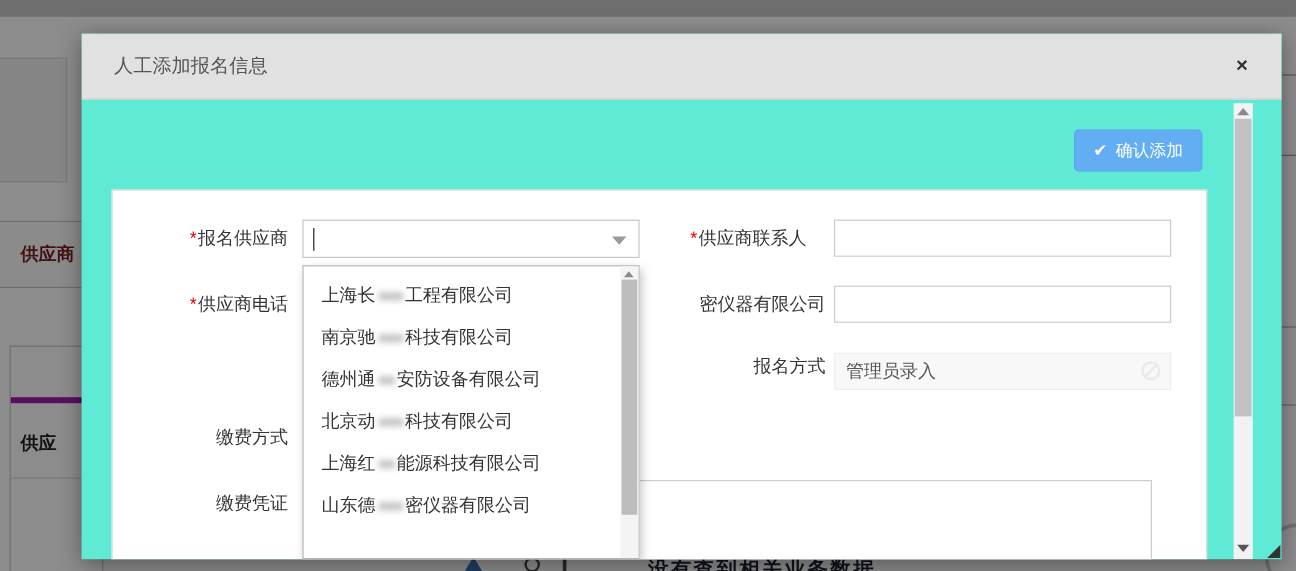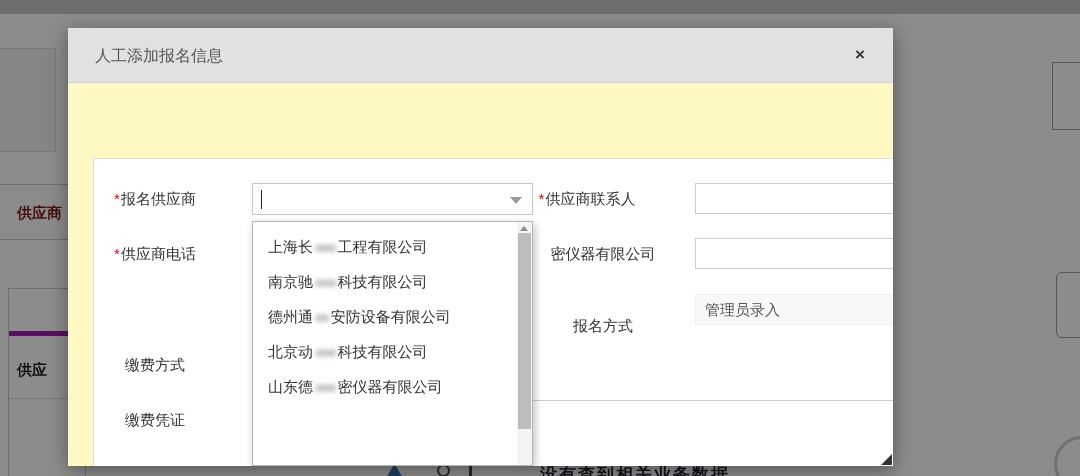--- a/index.html
+++ b/index.html
@@ -17,40 +17,40 @@
   [data-name="bg-right-box-mid"] { position:absolute; left:1056px; top:272px; width:40px; height:66px; border:1px solid #9f9f9f; border-radius:6px; background:#fff; }
   [data-name="bg-float-circle"] { position:absolute; left:1054px; top:436px; width:56px; height:56px; border-radius:50%; border:3px solid #ccc; background:#fff; }
   [data-name="bg-empty-message"] { position:absolute; left:540px; top:463px; font-size:17px; font-weight:bold; color:#1d2430; letter-spacing:2px; white-space:nowrap; }
   [data-name="bg-flag-icon"]   { position:absolute; left:386px; top:464px; width:17px; height:14px; background:#3b6fb5; clip-path:polygon(0 100%,50% 0,100% 100%); }
   [data-name="bg-branch-icon"] { position:absolute; left:437px; top:464px; width:13px; height:13px; border:2px solid #4a4a4a; border-radius:50%; background:transparent; }
   [data-name="bg-divider-icon"]{ position:absolute; left:469px; top:463px; width:3px; height:14px; background:#4a4a4a; }
 
   [data-name="modal-overlay"] { position:absolute; inset:0; background:rgba(0,0,0,0.45); }
 
   
-  [data-name="modal"] { position:absolute; left:68px; top:28px; width:825px; height:438px; background:#fef9c3; overflow:hidden; box-shadow:0 4px 18px rgba(0,0,0,.4); }
+  [data-name="modal"] { position:absolute; left:68px; top:28px; width:1000px; height:438px; background:#5eead4; overflow:hidden; box-shadow:0 4px 18px rgba(0,0,0,.4); }
   [data-name="modal-header"] { position:absolute; left:0; top:0; width:100%; height:55px; background:#e1e1e1; border-bottom:1px solid #d2d2d2; }
   [data-name="modal-title"]  { position:absolute; left:27px; top:0; line-height:55px; font-size:16px; color:#555; }
   [data-name="close-icon"]   { position:absolute; right:28px; top:17px; font-size:17px; font-weight:bold; color:#333; cursor:pointer; line-height:20px; }
 
   [data-name="confirm-add-button"] { position:absolute; left:827px; top:80px; width:107px; height:35px; background:#63aef2; border:1px solid #58a6ee; border-radius:4px; color:#fff; font-size:14px; display:flex; align-items:center; justify-content:center; gap:7px; cursor:pointer; }
   [data-name="check-icon"] { font-size:14px; }
 
   [data-name="form-panel"] { position:absolute; left:25px; top:130px; width:913px; height:330px; background:#fff; border:1px solid #ddd; }
 
-  .flabel { position:absolute; width:170px; text-align:center; font-size:15px; color:#333; height:20px; line-height:20px; white-space:nowrap; }
+  .flabel { position:absolute; width:170px; text-align:right; font-size:15px; color:#333; height:20px; line-height:20px; white-space:nowrap; }
   .req { color:#e60000; margin-right:1px; }
   [data-name="label-supplier"]      { left:2px;   top:161px; }
   [data-name="label-phone"]         { left:2px;   top:216px; }
   [data-name="label-reg-time"]      { left:2px;   top:272px; }
   [data-name="label-pay-method"]    { left:2px;   top:327px; }
   [data-name="label-pay-receipt"]   { left:2px;   top:382px; }
   [data-name="label-contact"]       { left:434px; top:161px; }
   [data-name="label-email"]         { left:450px; top:216px; }
-  [data-name="label-reg-method"]    { left:450px; top:288px; }
+  [data-name="label-reg-method"]    { left:450px; top:268px; }
 
   [data-name="supplier-combobox"] { position:absolute; left:184px; top:155px; width:281px; height:32px; background:#fff; border:1px solid #c6c6c6; }
   [data-name="text-cursor"] { position:absolute; left:8px; top:6px; width:1px; height:19px; background:#222; }
   [data-name="chevron-down-icon"] { position:absolute; right:10px; top:13px; width:0; height:0; border-left:6px solid transparent; border-right:6px solid transparent; border-top:7px solid #9a9a9a; }
 
   .tinput { position:absolute; left:627px; width:281px; height:31px; border:1px solid #ccc; background:#fff; font-size:15px; color:#333; padding:0 8px; font-family:inherit; outline:none; }
   [data-name="contact-input"] { top:155px; }
   [data-name="email-input"]   { top:210px; }
   [data-name="reg-method-field"] { position:absolute; left:627px; top:266px; width:281px; height:31px; background:#f8f8f8; border:1px solid #efefef; font-size:15px; color:#555; line-height:29px; padding-left:9px; }
   [data-name="ban-icon"] { position:absolute; right:8px; top:6px; width:16px; height:16px; border:2px solid #e9e9e9; border-radius:50%; }
@@ -133,20 +133,21 @@
     <div data-name="reg-method-field">
       <span data-name="reg-method-value">管理员录入</span>
       <span data-name="ban-icon"></span>
     </div>
 
     <div data-name="supplier-dropdown">
       <div class="dd-item" data-name="dropdown-item"><span data-name="company-name-prefix">上海长</span><span class="redact" data-name="redacted-text">■■■</span><span data-name="company-name-suffix">工程有限公司</span></div>
       <div class="dd-item" data-name="dropdown-item"><span data-name="company-name-prefix">南京驰</span><span class="redact" data-name="redacted-text">■■■</span><span data-name="company-name-suffix">科技有限公司</span></div>
       <div class="dd-item" data-name="dropdown-item"><span data-name="company-name-prefix">德州通</span><span class="redact" data-name="redacted-text">■■</span><span data-name="company-name-suffix">安防设备有限公司</span></div>
       <div class="dd-item" data-name="dropdown-item"><span data-name="company-name-prefix">北京动</span><span class="redact" data-name="redacted-text">■■■</span><span data-name="company-name-suffix">科技有限公司</span></div>
+      <div class="dd-item" data-name="dropdown-item"><span data-name="company-name-prefix">上海红</span><span class="redact" data-name="redacted-text">■■</span><span data-name="company-name-suffix">能源科技有限公司</span></div>
       <div class="dd-item" data-name="dropdown-item"><span data-name="company-name-prefix">山东德</span><span class="redact" data-name="redacted-text">■■■</span><span data-name="company-name-suffix">密仪器有限公司</span></div>
       <div data-name="dropdown-scrollbar">
         <div data-name="dropdown-scroll-up-icon"></div>
         <div data-name="dropdown-scroll-thumb"></div>
       </div>
     </div>
 
     <div data-name="modal-scrollbar">
       <div data-name="modal-scroll-up-icon"></div>
       <div data-name="modal-scroll-thumb"></div>

